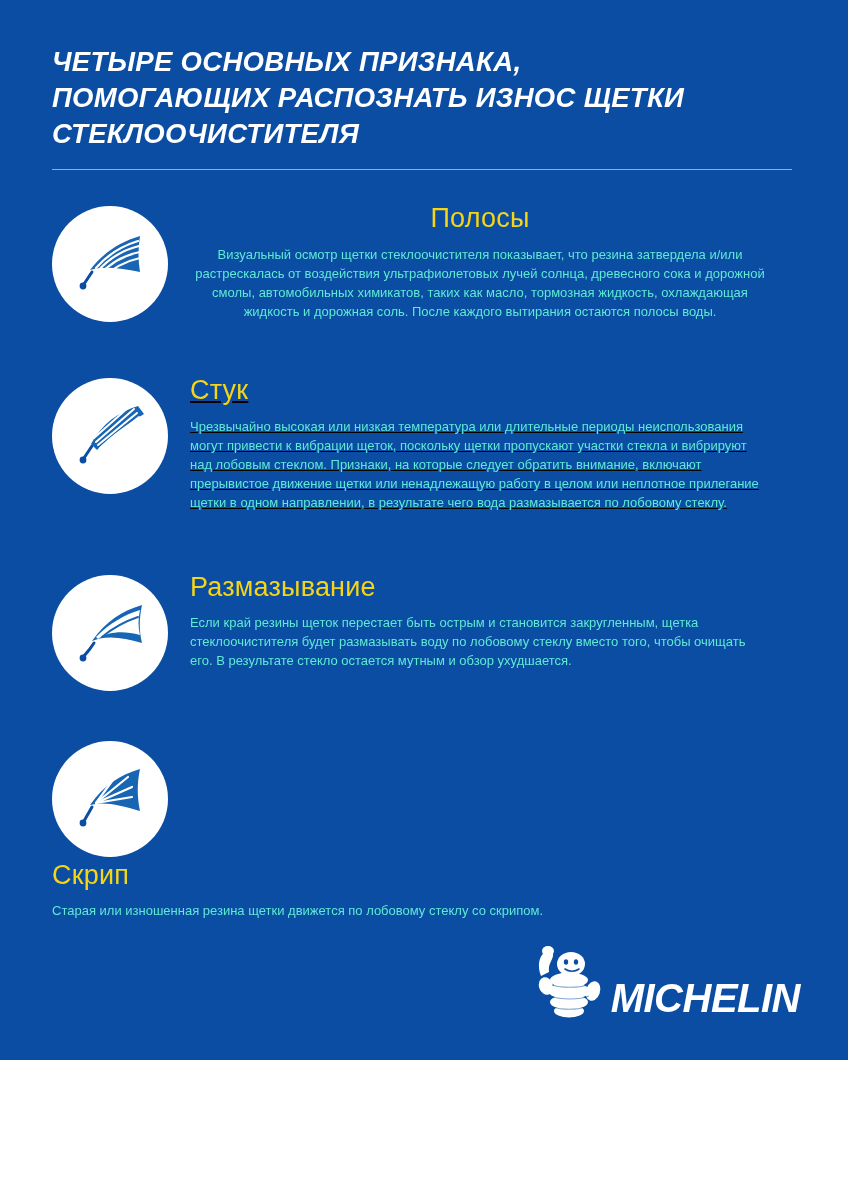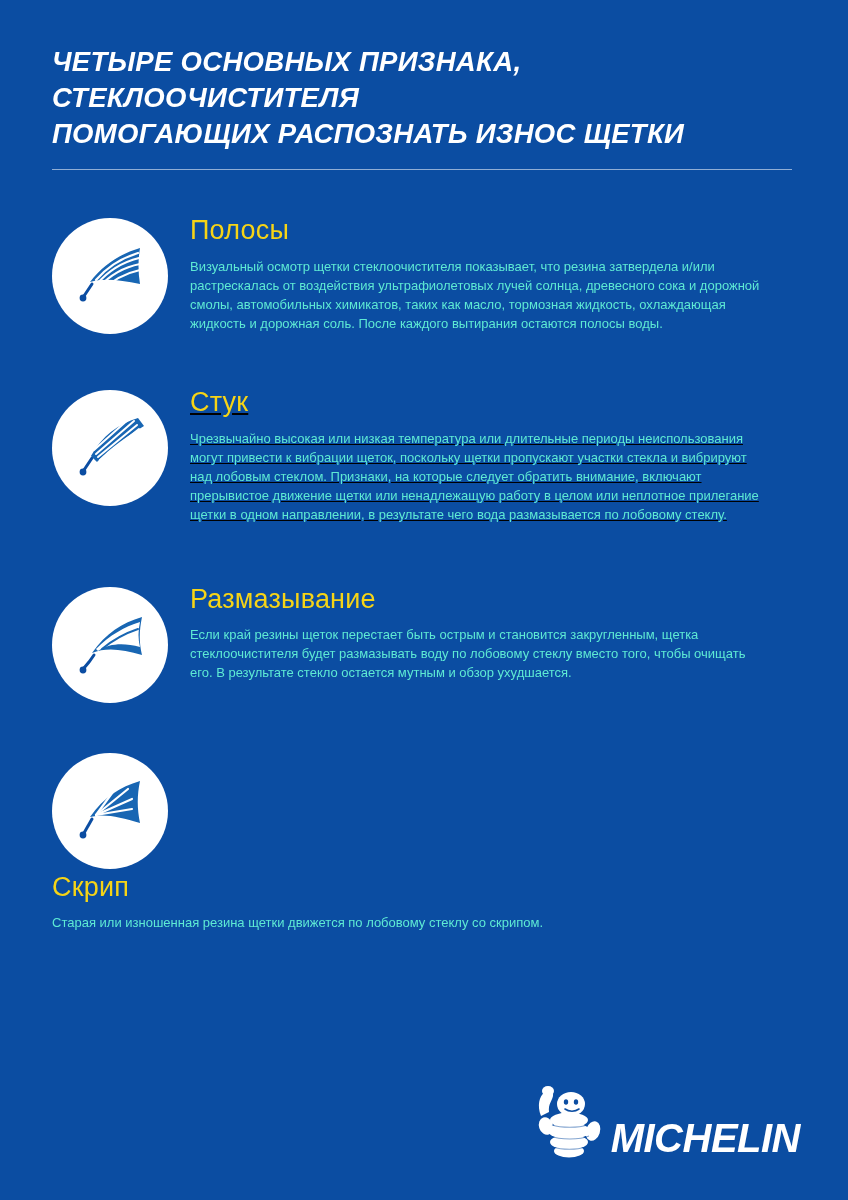--- a/index.html
+++ b/index.html
@@ -8,21 +8,21 @@
     height: 1200px;
     background: #ffffff;
   }
   body {
     font-family: "Liberation Sans", sans-serif;
     overflow: hidden;
   }
   .poster {
     position: relative;
     width: 848px;
-    height: 1200px;
+    height: 1060px;
     background: #0b4da2;
     padding: 0;
     overflow: hidden;
   }
   
   .header {
     padding: 44px 56px 0 52px;
   }
   .header h1 {
     color: #ffffff;
@@ -78,21 +78,21 @@
     margin-bottom: 12px;
     letter-spacing: 0.2px;
   }
   .sec-text {
     color: #5eead4;
     font-size: 13px;
     line-height: 1.46;
     font-weight: 400;
   }
   
-  .s1 { margin-top: 16px; }
+  .s1 { margin-top: 4px; text-align: center; }
   .s2 { margin-top: 50px; text-decoration: underline; }
   .s3 { margin-top: 56px; }
   .s4 { margin-top: 44px; flex-direction: column; }
 
   
   .footer {
     position: absolute;
     right: 48px;
     bottom: 38px;
     display: flex;
@@ -113,22 +113,22 @@
   .bib { display:block; }
 </style>
 </head>
 <body>
 
 <div class="poster">
 
   <div class="header">
     <h1>
       <span class="ln">ЧЕТЫРЕ ОСНОВНЫХ ПРИЗНАКА,</span>
+      <span class="ln">ПОМОГАЮЩИХ РАСПОЗНАТЬ ИЗНОС ЩЕТКИ</span>
       <span class="ln">СТЕКЛООЧИСТИТЕЛЯ</span>
-      <span class="ln">ПОМОГАЮЩИХ РАСПОЗНАТЬ ИЗНОС ЩЕТКИ</span>
     </h1>
   </div>
   <div class="rule"></div>
 
   <div class="sections">
 
     <div class="section s1">
       <div class="badge">
         <svg width="116" height="116" viewBox="0 0 116 116" aria-hidden="true">
           <g transform="translate(0,2)">

